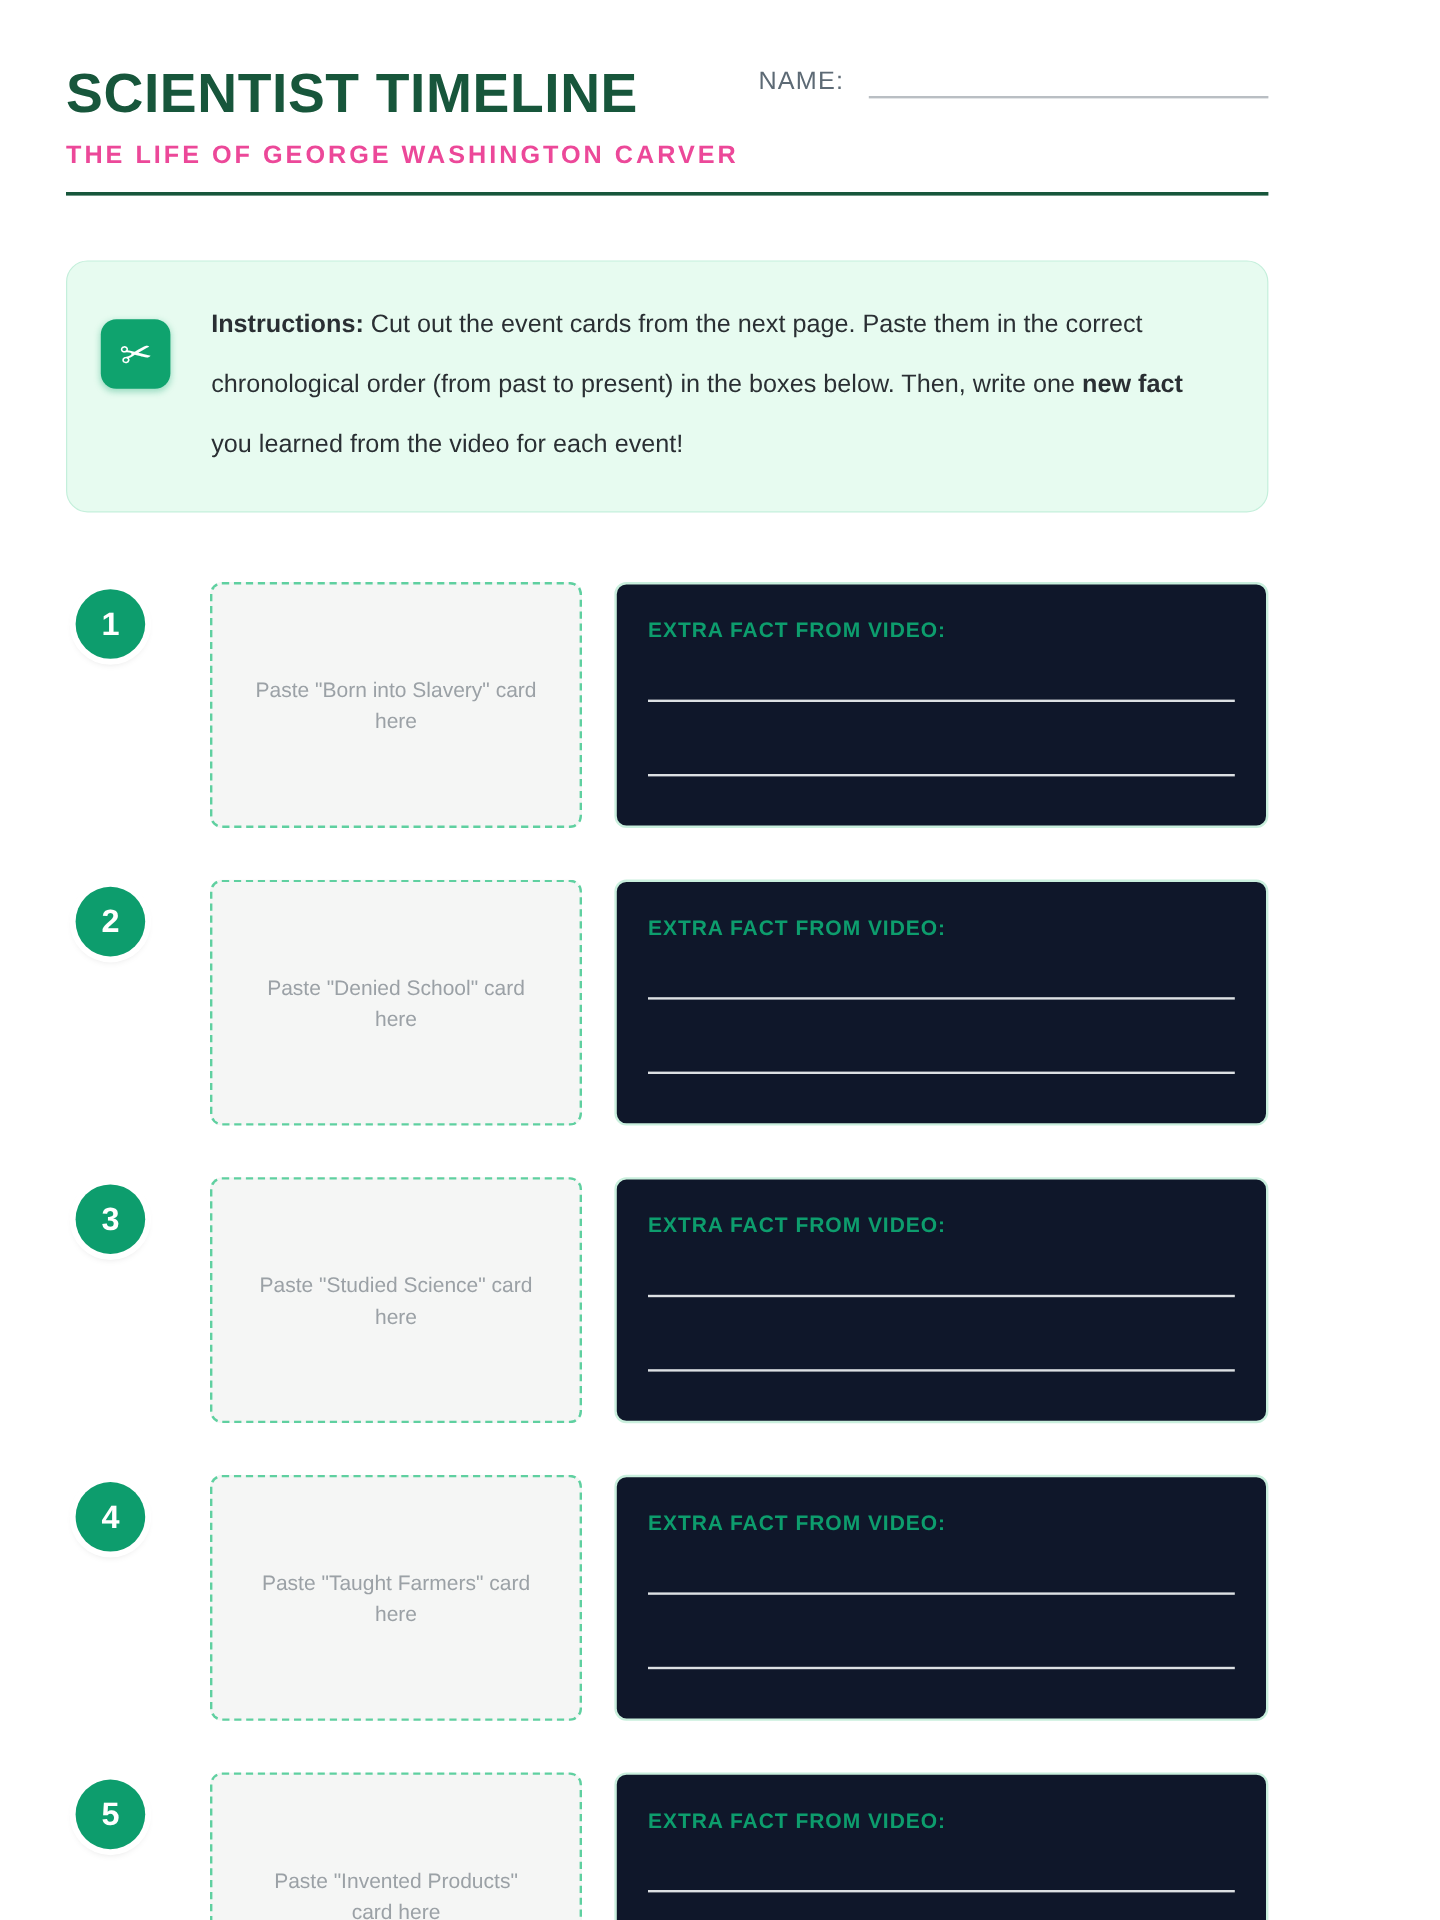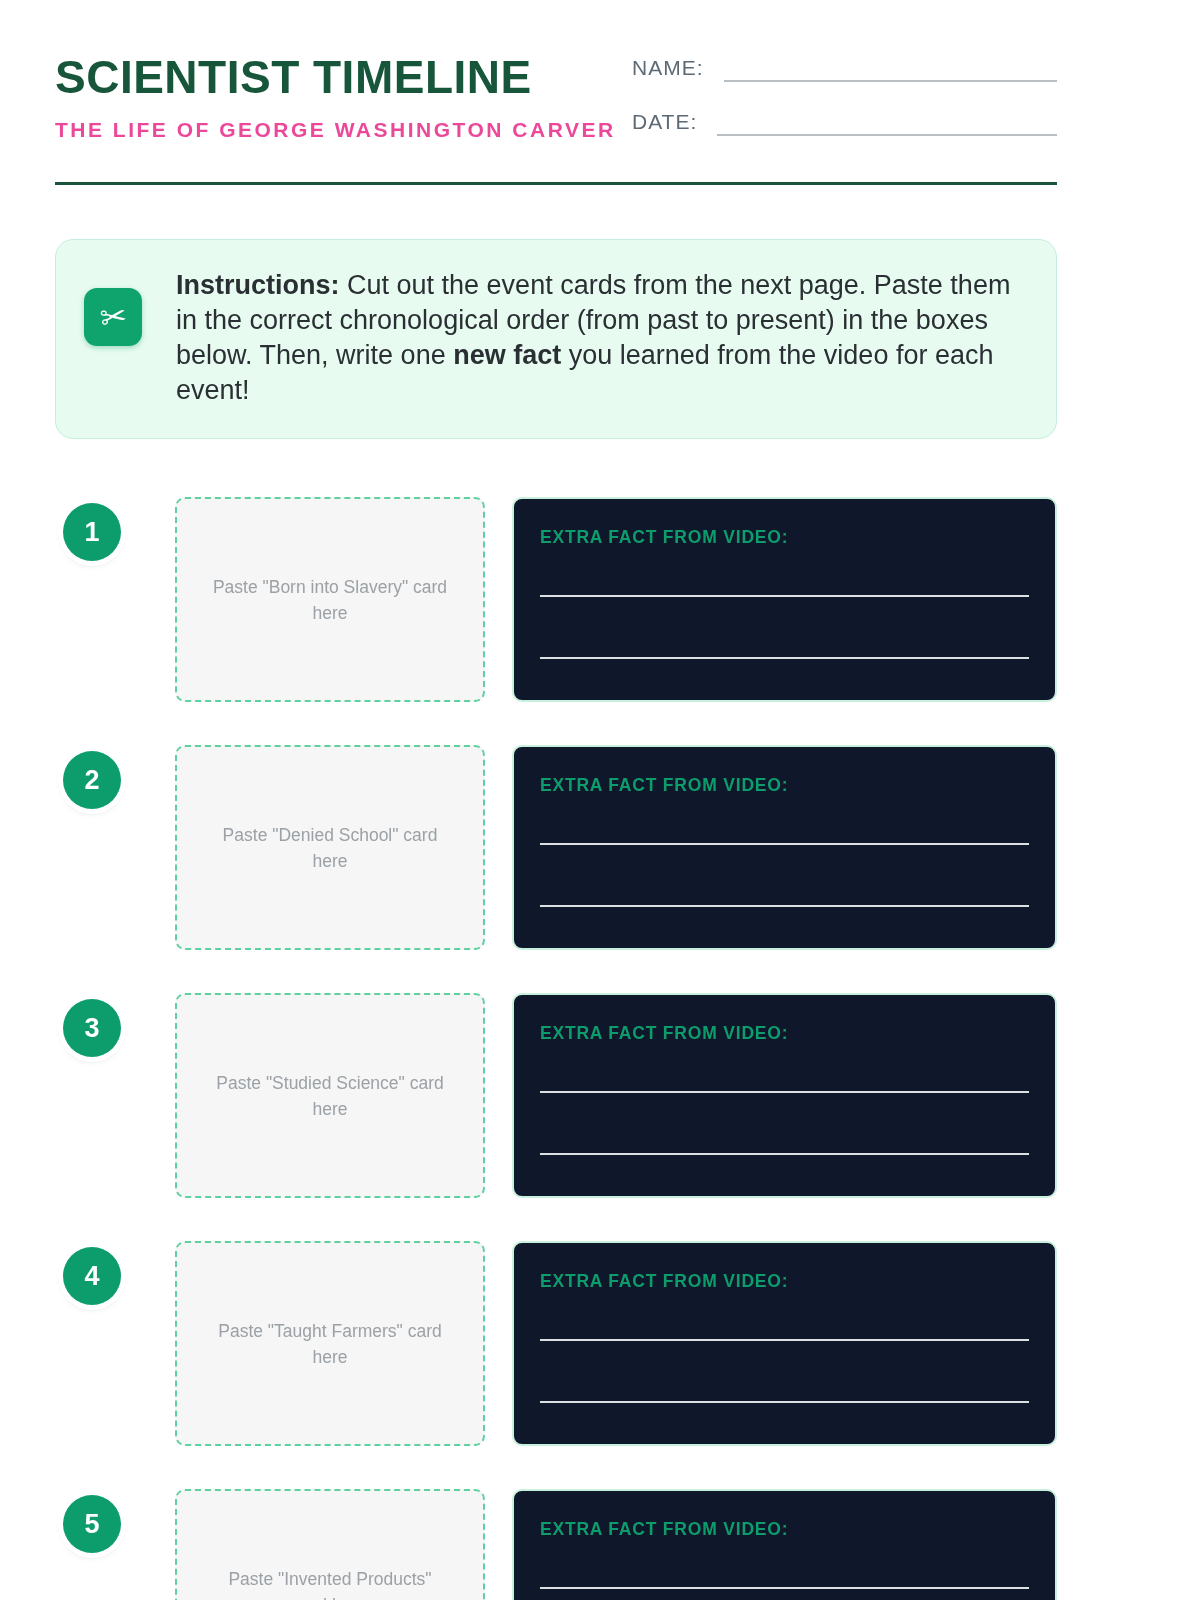--- a/index.html
+++ b/index.html
@@ -19,21 +19,21 @@
   .divider { height:3px; background:#17563b; margin-top:18px; }
 
   
   .instructions { margin-top:54px; background:#e7fbf0; border:1px solid #c4efdb;
                   border-radius:18px; padding:28px 44px 30px 28px; display:flex; }
   .scissors-badge { width:58px; height:58px; background:#0fa36e; border-radius:13px;
                     color:#ffffff; font-size:32px; display:flex; align-items:center;
                     justify-content:center; margin:20px 34px 0 0; flex:none;
                     box-shadow:0 2px 5px rgba(15,163,110,0.35); }
   .scissors-badge span { transform:rotate(-8deg); }
-  .instr-text { font-size:27px; line-height:35px; color:#2a2f33; }
+  .instr-text { font-size:21px; line-height:50px; color:#2a2f33; }
   .instr-text .b { font-weight:700; }
 
   
   .rows { margin-top:58px; }
   .row { display:flex; align-items:flex-start; margin-bottom:43px; }
   .num-col { width:120px; flex:none; }
   .num-circle { width:58px; height:58px; border-radius:50%; background:#0d9d6d; color:#ffffff;
                 font-weight:700; font-size:27px; display:flex; align-items:center; justify-content:center;
                 margin:6px 0 0 8px; box-shadow:0 0 0 5px #ffffff, 0 3px 7px rgba(0,0,0,0.18); }
   .paste-box { width:310px; height:205px; flex:none; border:2px dashed #5fd0a0; border-radius:10px;
@@ -51,24 +51,20 @@
 <div class="page">
 
   <div class="header">
     <div>
       <div class="title">SCIENTIST TIMELINE</div>
       <div class="subtitle">THE LIFE OF GEORGE WASHINGTON CARVER</div>
     </div>
     <div class="header-fields">
       <div class="field-row">
         <span class="field-label">NAME:</span>
-        <span class="field-line"></span>
-      </div>
-      <div class="field-row">
-        <span class="field-label">DATE:</span>
         <span class="field-line"></span>
       </div>
     </div>
   </div>
 
   <div class="divider"></div>
 
   <div class="instructions">
     <div class="scissors-badge">
       <span>✂</span>

